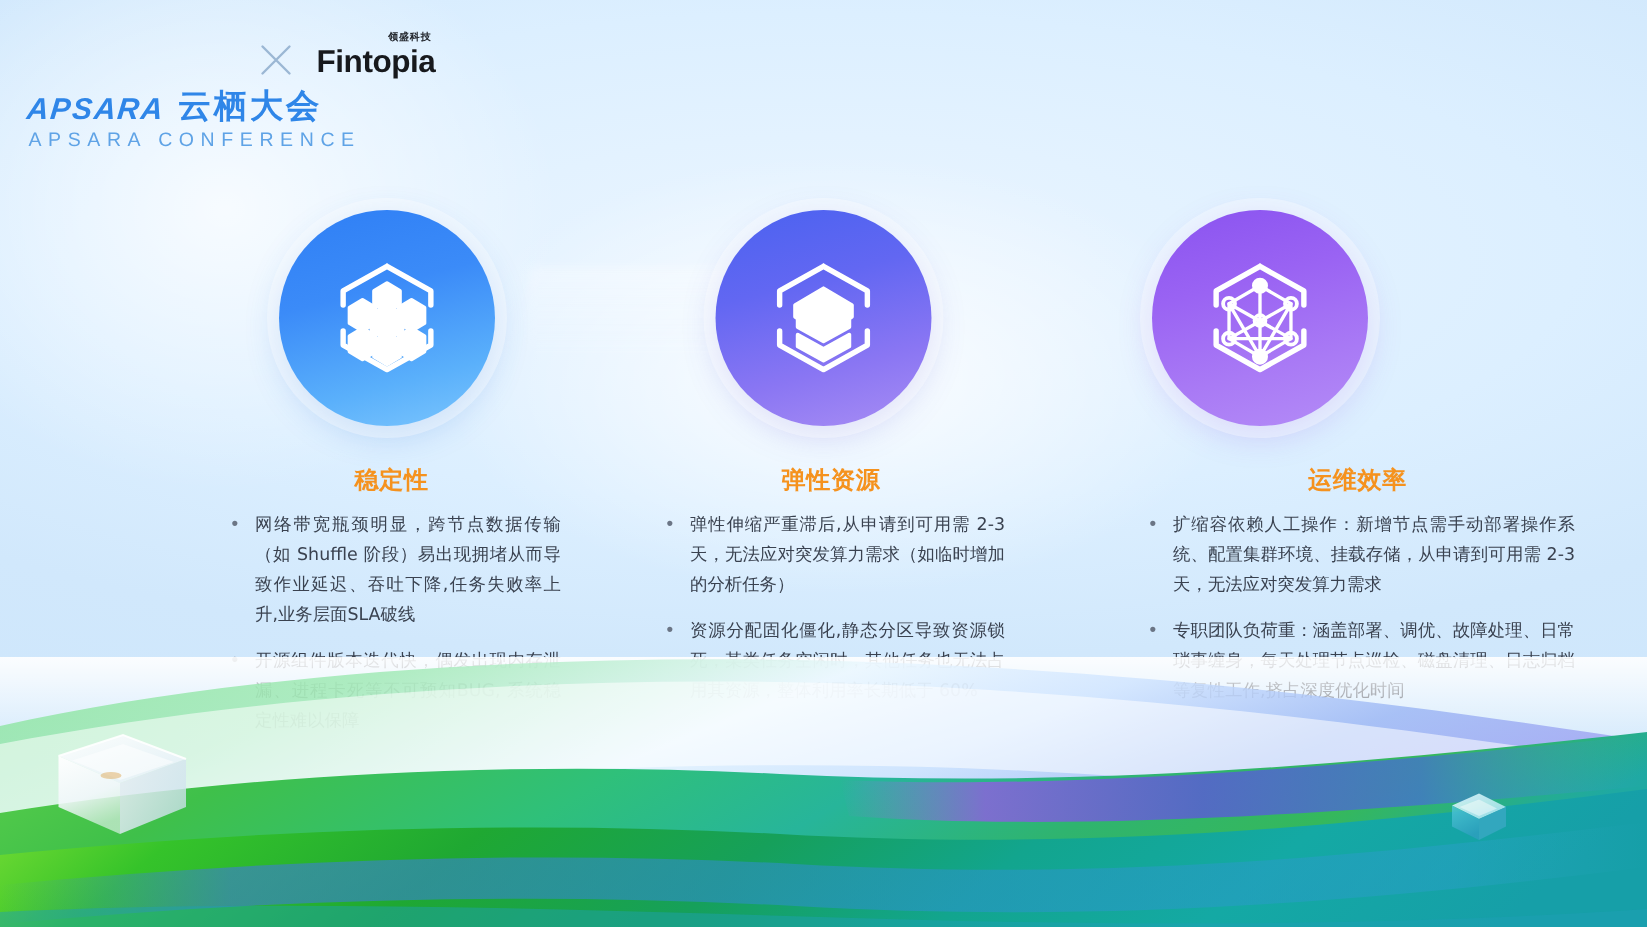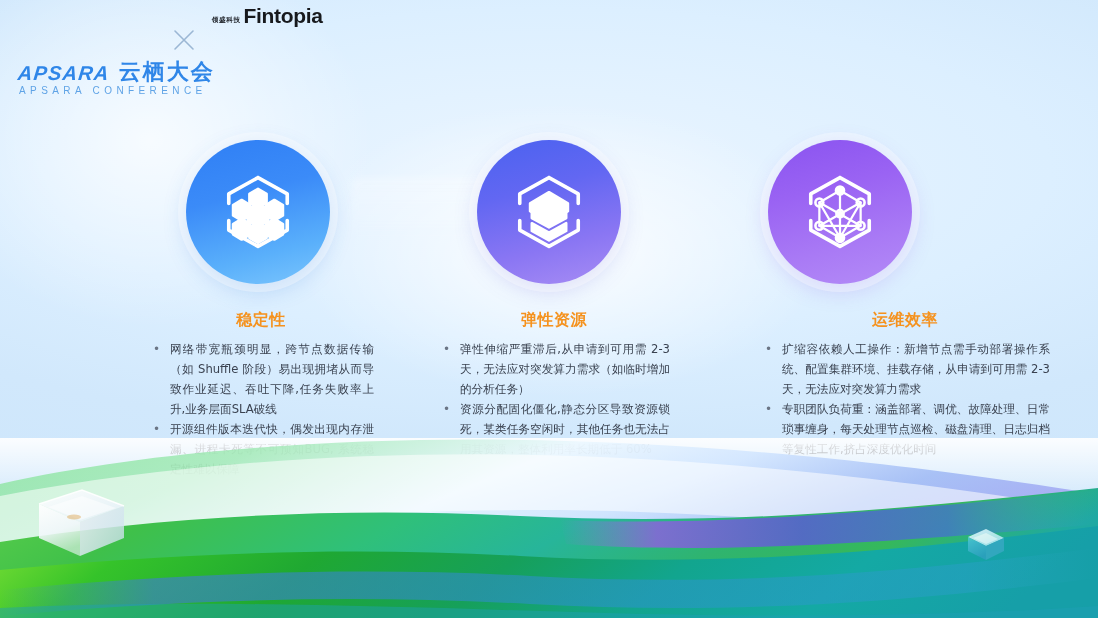--- a/index.html
+++ b/index.html
@@ -41,27 +41,27 @@
     font-family:"Liberation Sans",sans-serif;
     font-weight:bold; font-size:20px; letter-spacing:1.2px;
     color:#2f86e8; line-height:1; font-style:italic;
     transform:skewX(-6deg);
   }
   .apsara-cn {
     font-family:"DejaVu Sans",sans-serif;
     font-weight:bold; font-size:22px; letter-spacing:2px; color:#2f86e8; line-height:1;margin-top:41px;
   }
   .apsara-sub {
-    font-size:10px; letter-spacing:4.4px; color:#5fa3e6; line-height:1;
+    font-size:13px; letter-spacing:4.4px; color:#5fa3e6; line-height:1;
     font-family:"Liberation Sans",sans-serif; padding-left:1px;
   }
   .x-sep { position:absolute; left:173px; top:29px; width:22px; height:22px; }
   .x-sep svg { display:block; }
 
-  .logo-fintopia { position:absolute; left:211px; top:5px; display:flex; flex-direction:row; align-items:center; }
+  .logo-fintopia { position:absolute; left:211px; top:22px; display:flex; flex-direction:column; align-items:center; }
   .fin-cn {
     font-family:"DejaVu Sans",sans-serif;
     font-size:7px; letter-spacing:.6px; color:#20242b; line-height:1;
     align-self:flex-end; margin-right:2px; margin-bottom:2px; font-weight:bold;
     transform:scale(.95);
   }
   .fin-word {
     font-family:"Liberation Sans",sans-serif;
     font-size:21px; font-weight:600; color:#17191d; line-height:1; letter-spacing:-.3px;
   }
@@ -102,21 +102,21 @@
 
   
   .col { position:absolute; }
   .col-head {
     color:#f5921e; font-family:"DejaVu Sans",sans-serif;
     font-size:16px; font-weight:bold; text-align:center; letter-spacing:.5px;
     margin-bottom:9px;
   }
   .bullets { list-style:none; }
   .bullets li {
-    position:relative; padding-left:22px; 
+    position:relative; padding-left:22px; margin-bottom:11px;
     font-family:"DejaVu Sans",sans-serif;
     font-size:11.6px; line-height:1.72; color:#3a4250; text-align:justify;
   }
   .bullets li::before {
     content:"•"; position:absolute; left:5px; top:-1px;
     color:#6b7585; font-size:12px; line-height:1.72;
   }
 
   .col1 { left:148px; top:310px; width:226px; }
   .col1 .col-head { text-align:center; }

